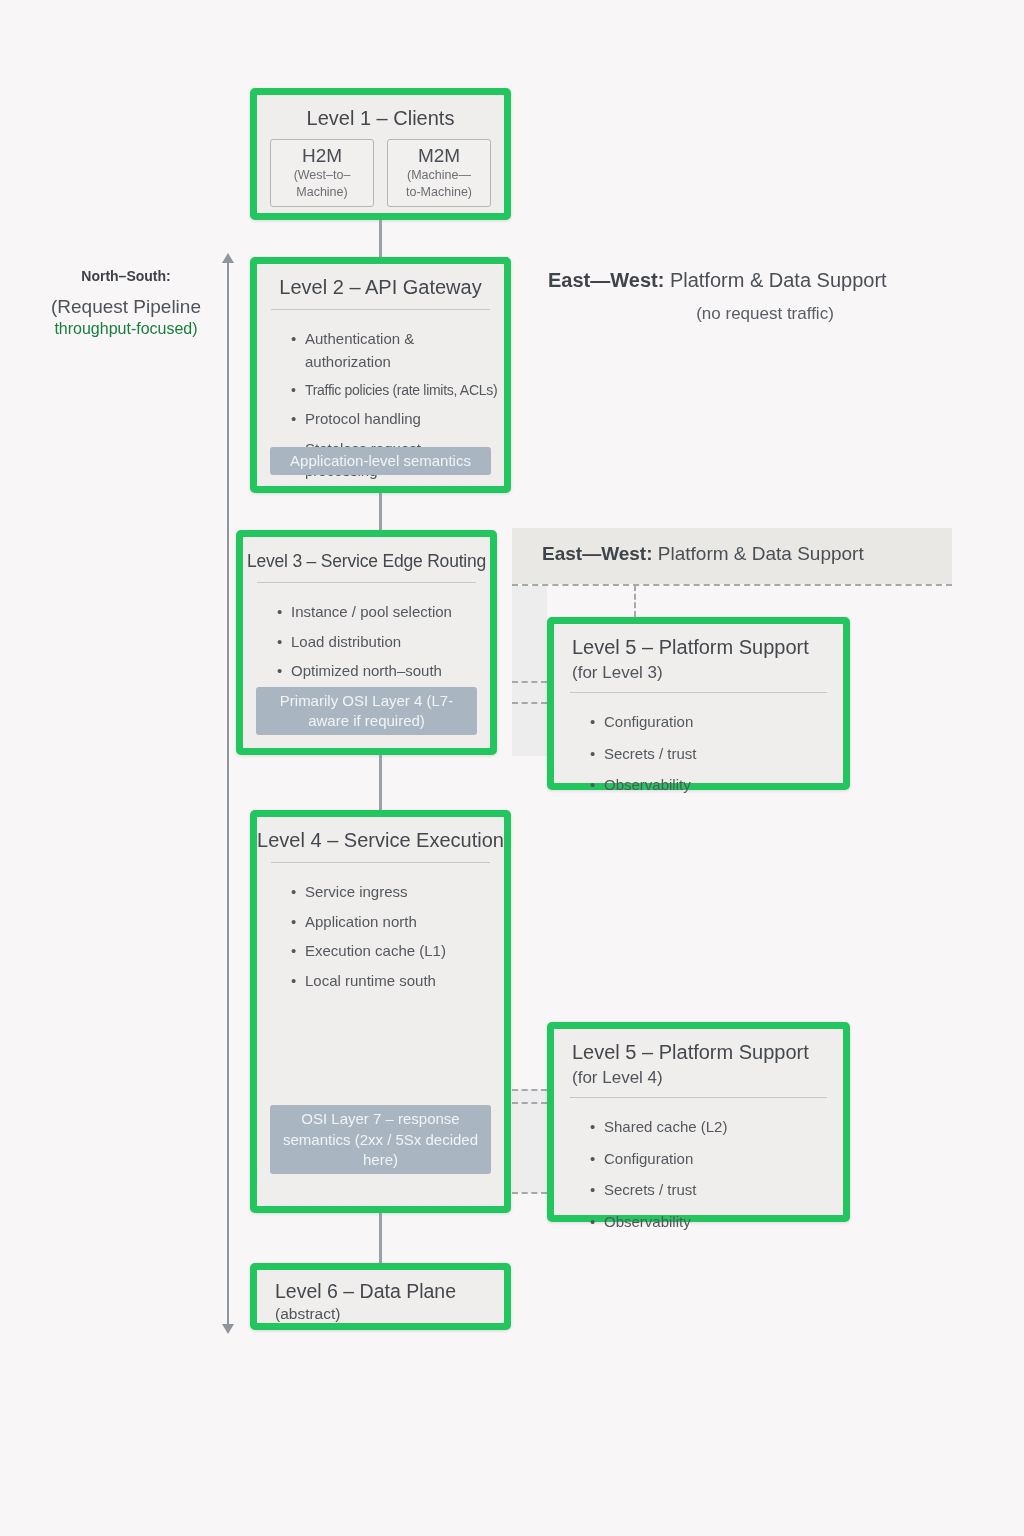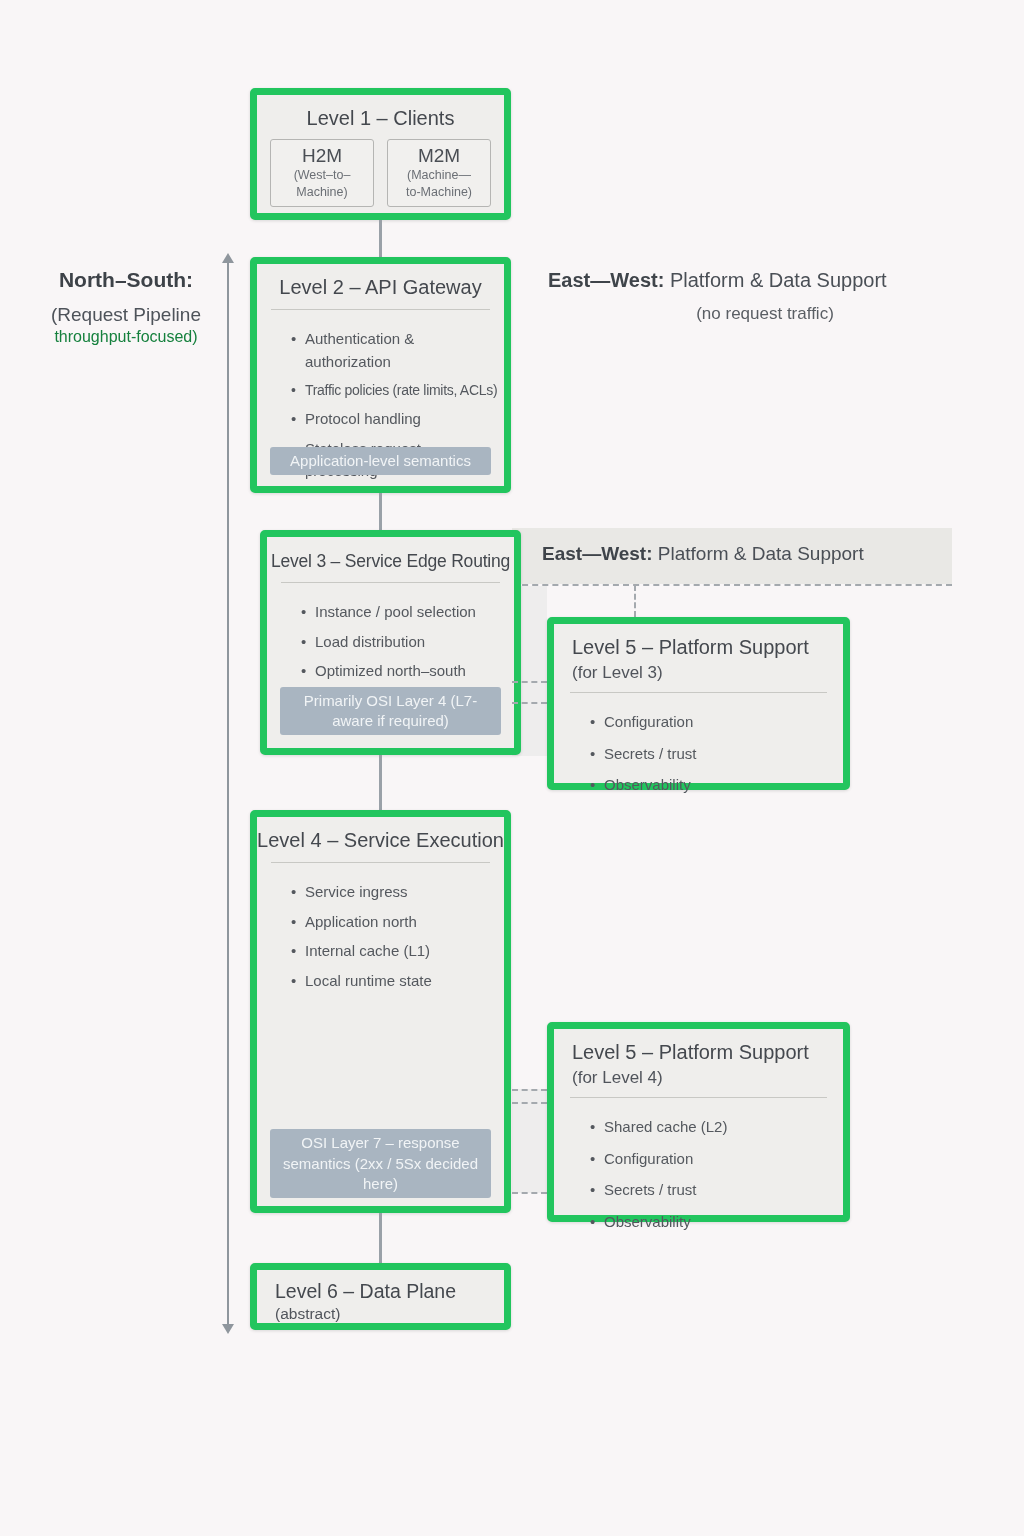--- a/index.html
+++ b/index.html
@@ -42,21 +42,21 @@
   .clients-row { display: flex; gap: 13px; padding: 0 13px; margin-top: 9px; }
   .client-box {
     flex: 1; background: #f1f0ee; border: 1px solid #b5b5b3; border-radius: 3px;
     text-align: center; padding-top: 5px; height: 68px;
   }
   .client-name { font-size: 19px; color: #4a4e54; }
   .client-desc { font-size: 12.5px; color: #6b6f75; line-height: 1.35; display: block; }
 
   
   .ns-block { position: absolute; left: 26px; top: 268px; width: 200px; text-align: center; }
-  .ns-title { font-size: 21px; font-weight: bold; color: #3d4248; margin-bottom: 12px; }
+  .ns-title { font-size: 14px; font-weight: bold; color: #3d4248; margin-bottom: 12px; }
   .ns-line2 { font-size: 19px; color: #4e535a; margin-bottom: 2px; }
   .ns-line3 { font-size: 16px; color: #15803d; }
 
   .ew-top { position: absolute; left: 548px; top: 269px; font-size: 20px; color: #4a4f56; }
   .ew-top b { color: #3f444a; }
   .ew-top-sub { position: absolute; left: 600px; top: 304px; width: 330px; text-align: center;
                 font-size: 17px; color: #5a5e64; }
 
   .ew-band { position: absolute; left: 512px; top: 528px; width: 440px; height: 56px;
              background: #e9e8e5; }
@@ -133,21 +133,21 @@
   <div class="ew-band">
     <div class="ew-band-text">
       <b>East—West:</b>
       <span>Platform &amp; Data Support</span>
     </div>
   </div>
   <div class="dash-h" style="left:512px; top:584px; width:440px;"></div>
   <div class="dash-v" style="left:634px; top:585px; height:32px;"></div>
   <div class="bridge" style="left:512px; top:586px; width:35px; height:170px;"></div>
 
-  <div class="box" style="left:260px; top:530px; width:261px; height:225px;">
+  <div class="box" style="left:236px; top:530px; width:261px; height:225px;">
     <div class="box-title tight">Level 3 – Service Edge Routing</div>
     <div class="divider"></div>
     <ul class="bullets">
       <li>Instance / pool selection</li>
       <li>Load distribution</li>
       <li>Optimized north–south throughput</li>
     </ul>
     <div class="badge" style="bottom:13px;">Primarily OSI Layer 4 (L7-aware if required)</div>
   </div>
 
@@ -166,24 +166,24 @@
   </div>
 
   <div class="vconn" style="top:755px; height:55px;"></div>
 
   <div class="box" style="left:250px; top:810px; width:261px; height:403px;">
     <div class="box-title">Level 4 – Service Execution</div>
     <div class="divider"></div>
     <ul class="bullets">
       <li>Service ingress</li>
       <li>Application north</li>
-      <li>Internal cache (L1)</li>
-      <li>Local runtime state</li>
-    </ul>
-    <div class="badge" style="bottom:8px;">OSI Layer 7 – response semantics (2xx / 5Sx decided here)</div>
+      <li>Execution cache (L1)</li>
+      <li>Local runtime south</li>
+    </ul>
+    <div class="badge" style="bottom:32px;">OSI Layer 7 – response semantics (2xx / 5Sx decided here)</div>
   </div>
 
   <div class="bridge" style="left:512px; top:1089px; width:35px; height:104px;"></div>
   <div class="dash-h" style="left:512px; top:1089px; width:35px;"></div>
   <div class="dash-h" style="left:512px; top:1102px; width:35px;"></div>
   <div class="dash-h" style="left:512px; top:1192px; width:35px;"></div>
 
   <div class="box" style="left:547px; top:1022px; width:303px; height:200px;">
     <div class="box-title left">Level 5 – Platform Support</div>
     <div class="box-subtitle">(for Level 4)</div>

